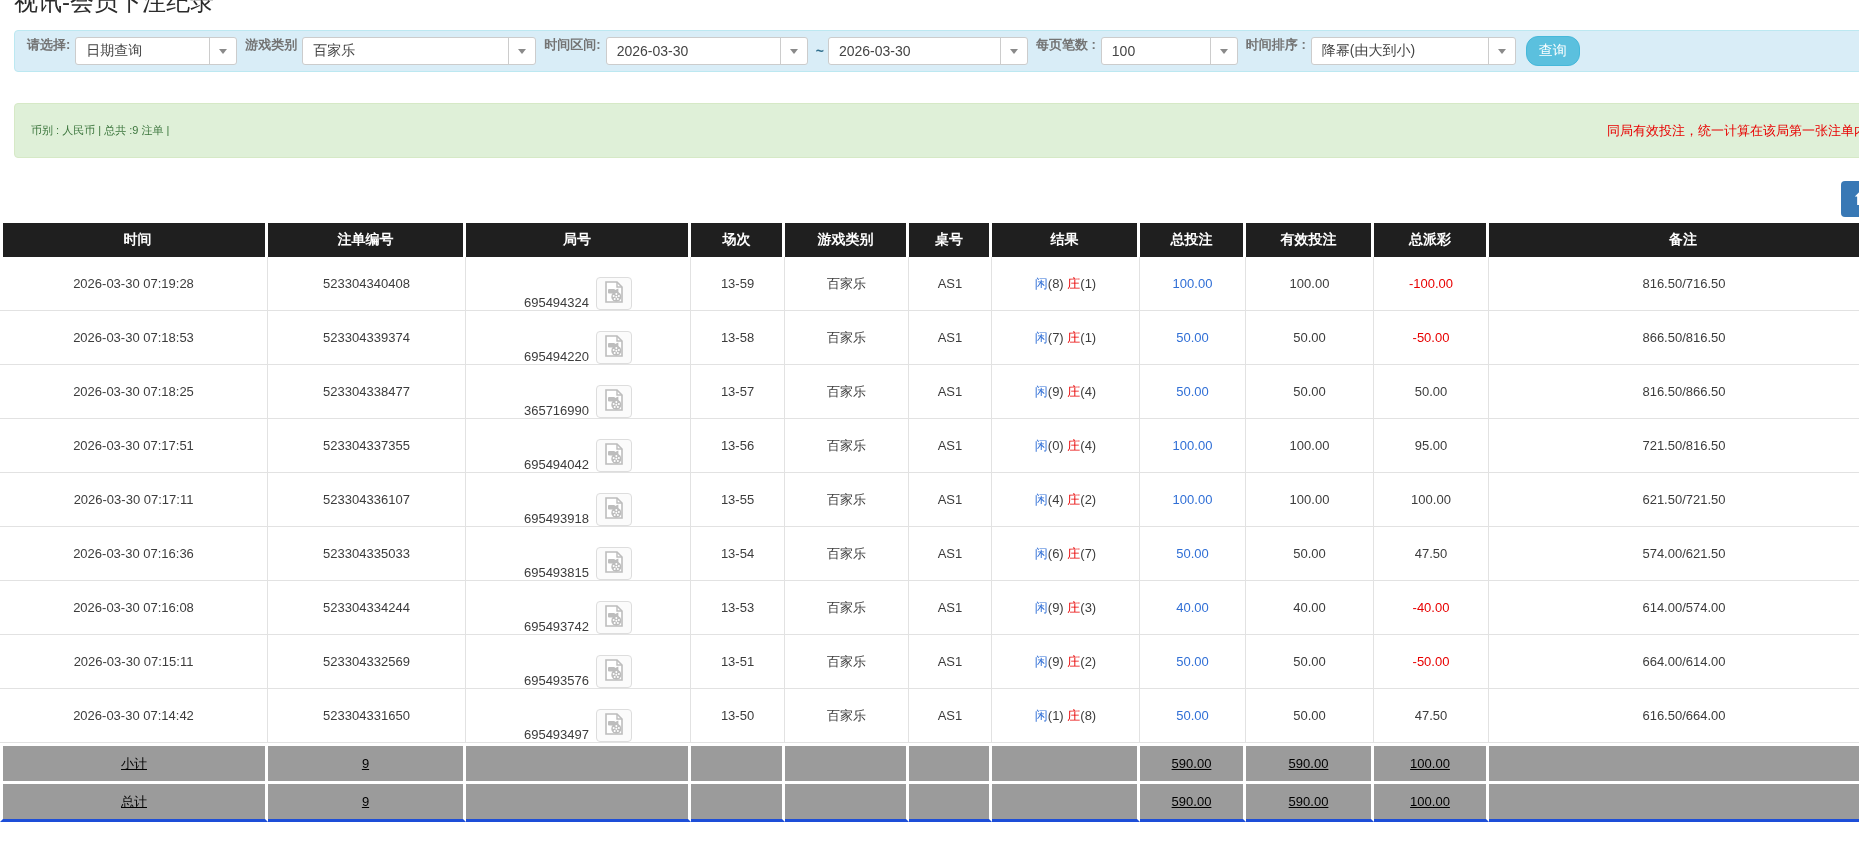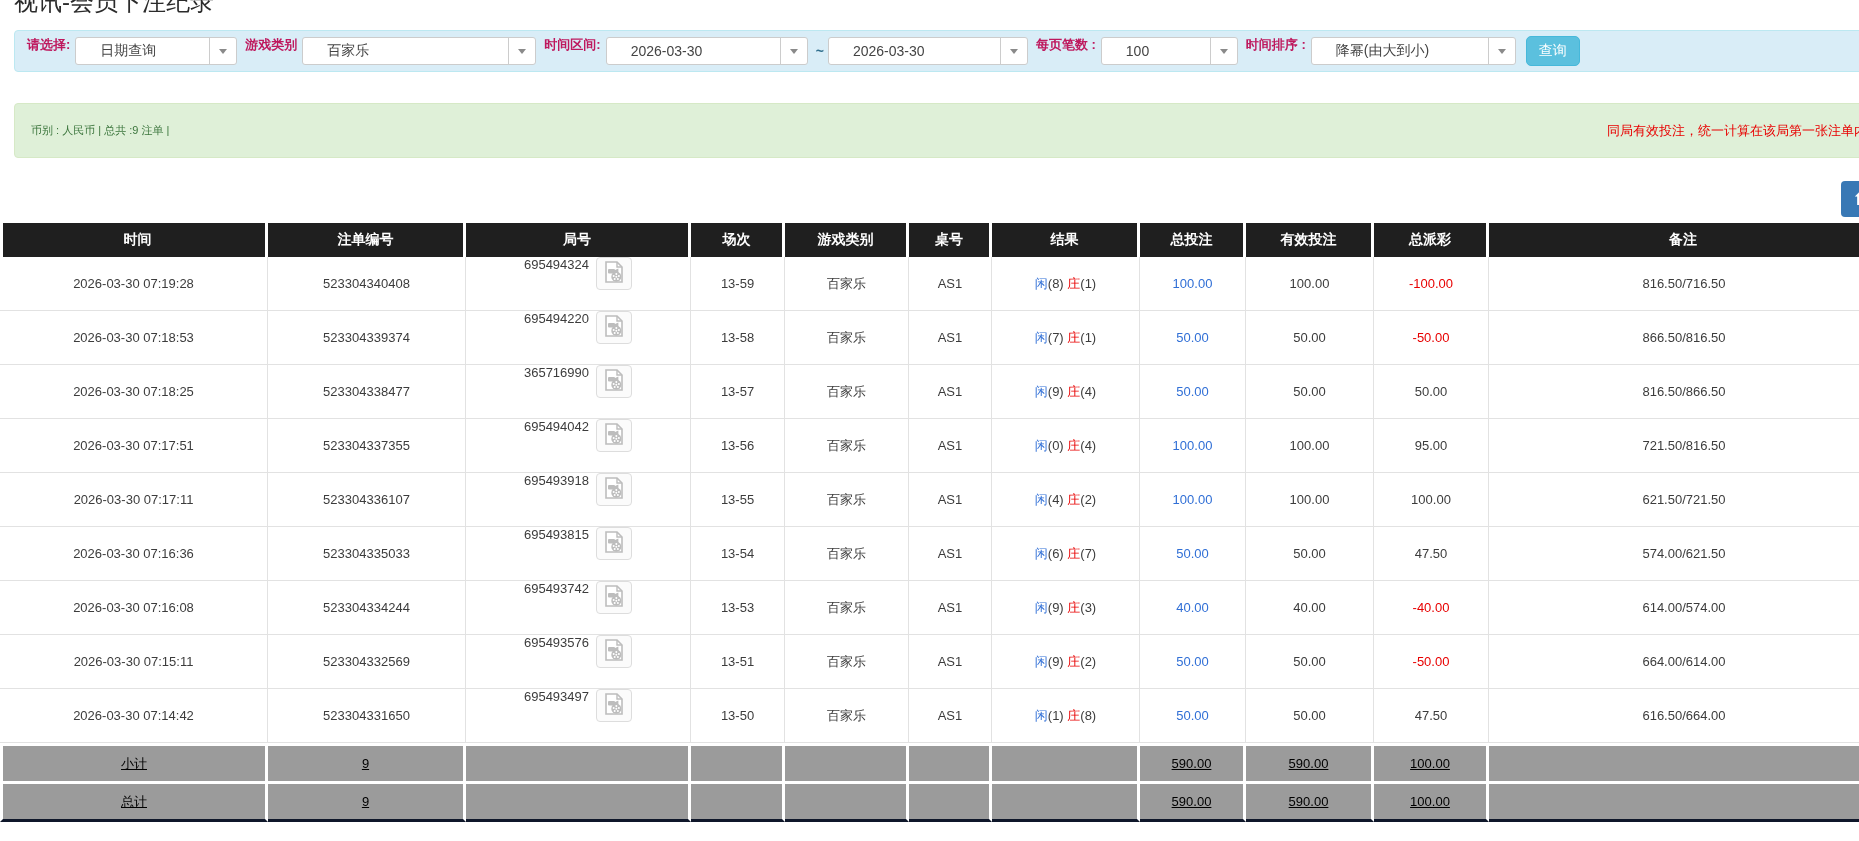--- a/index.html
+++ b/index.html
@@ -12,35 +12,35 @@
     --blue:#306fd6; --red:#e80000; --header-bg:#1f1f1f; --summary-bg:#9b9b9b;
     --panel-blue:#d9edf7; --panel-green:#dff0d8; --teal:#5bc0de; --green-text:#3c763d;
   }
   .page-title{position:absolute;top:-14px;left:14px;font-size:24px;color:#2b2b2b;font-weight:normal;margin:0;}
   
   .filter-panel{
     position:absolute;top:30px;left:14px;width:1860px;height:42px;
     background:var(--panel-blue);border:1px solid #bce8f1;border-radius:4px;
     display:flex;align-items:center;padding-left:8px;box-sizing:border-box;
   }
-  .flabel{font-size:13px;font-weight:bold;color:#be185d;white-space:nowrap;margin:0 5px 12px 4px;}
+  .flabel{font-size:13px;font-weight:bold;color:#737373;white-space:nowrap;margin:0 5px 12px 4px;}
   .combo{
     height:28px;background:#fff;border:1px solid #ccc;border-radius:3px;
     display:flex;align-items:center;box-sizing:border-box;margin-right:4px;
   }
-  .combo .val{flex:1;padding-left:24px;font-size:14px;color:#444;white-space:nowrap;overflow:hidden;}
+  .combo .val{flex:1;padding-left:10px;font-size:14px;color:#444;white-space:nowrap;overflow:hidden;}
   .caret-box{
     width:26px;align-self:stretch;border-left:1px solid #ccc;
     display:flex;align-items:center;justify-content:center;
   }
   .caret{width:0;height:0;border-left:4px solid transparent;border-right:4px solid transparent;border-top:5px solid #8a8a8a;}
   .tilde{font-size:14px;font-weight:bold;color:#31708f;margin:0 4px;}
   .search-btn{
     height:30px;min-width:54px;margin-left:6px;background:var(--teal);border:1px solid #46b8da;
-    border-radius:5px;color:#fff;font-size:14px;cursor:pointer;padding:0 12px;
+    border-radius:12px;color:#fff;font-size:14px;cursor:pointer;padding:0 12px;
   }
   
   .summary-bar{
     position:absolute;top:103px;left:14px;width:1860px;height:55px;
     background:var(--panel-green);border:1px solid #d6e9c6;border-radius:4px;
     display:flex;align-items:center;justify-content:space-between;box-sizing:border-box;
     padding:0 6px 0 16px;
   }
   .summary-left{font-size:11px;color:var(--green-text);}
   .summary-right{font-size:13px;color:var(--red);white-space:nowrap;}
@@ -61,24 +61,24 @@
   td{
     height:53px;text-align:center;font-size:13px;color:#3c3c3c;background:#fff;
     border-right:1px solid #e2e2e2;border-bottom:1px solid #e2e2e2;padding:0 4px;
     overflow:hidden;white-space:nowrap;
   }
   tr.summary td{
     height:35px;background:var(--summary-bg);color:#000000;
     border-right:3px solid #fff;border-top:3px solid #fff;border-bottom:none;text-decoration:underline;
   }
   tr.summary td:first-child{border-left:3px solid #fff;}
-  tr.summary.last td{border-bottom:3px solid #0f172a;}
+  tr.summary.last td{border-bottom:3px solid #1d4ed8;}
   .c-blue{color:var(--blue);}
   .c-red{color:var(--red);}
-  .round-cell{display:flex;align-items:flex-start;justify-content:center;gap:7px;height:100%;}
+  .round-cell{display:flex;align-items:flex-end;justify-content:center;gap:7px;height:100%;}
   .video-btn{
     width:36px;height:33px;background:#fbfbfb;border:1px solid #ddd;border-radius:4px;
     display:inline-flex;align-items:center;justify-content:center;cursor:pointer;padding:0;
   }
 </style>
 </head>
 <body>
 
 <h1 class="page-title">视讯-会员下注纪录</h1>
 

